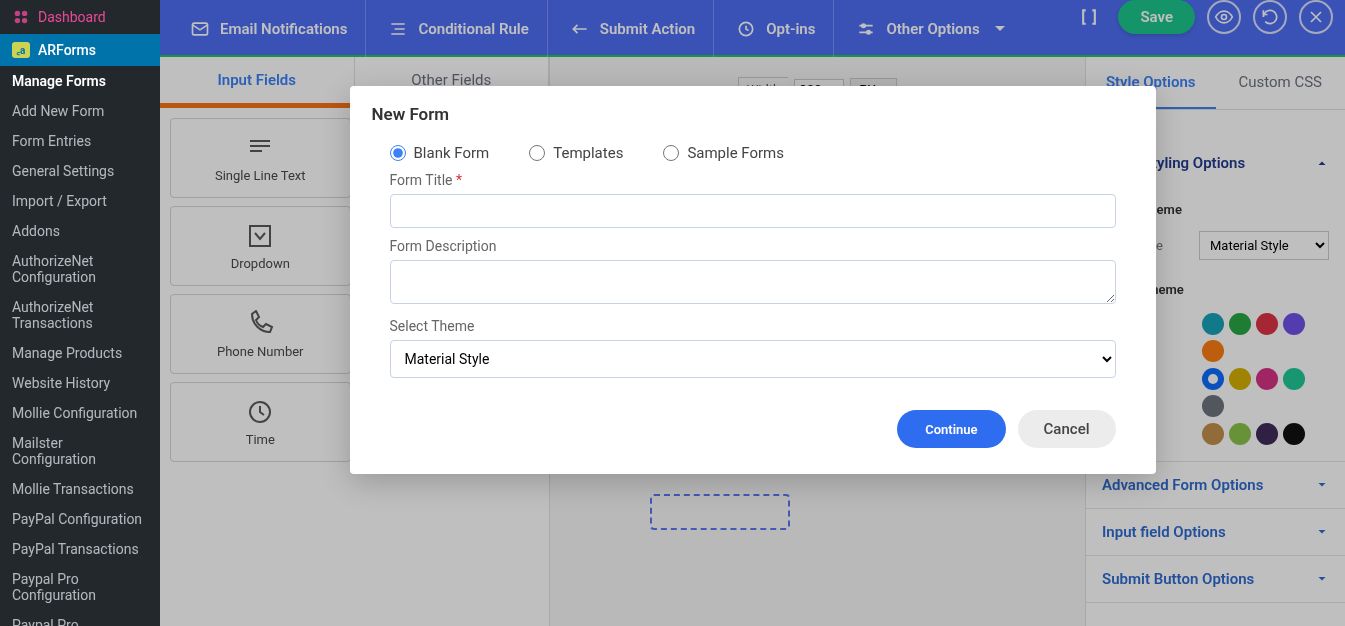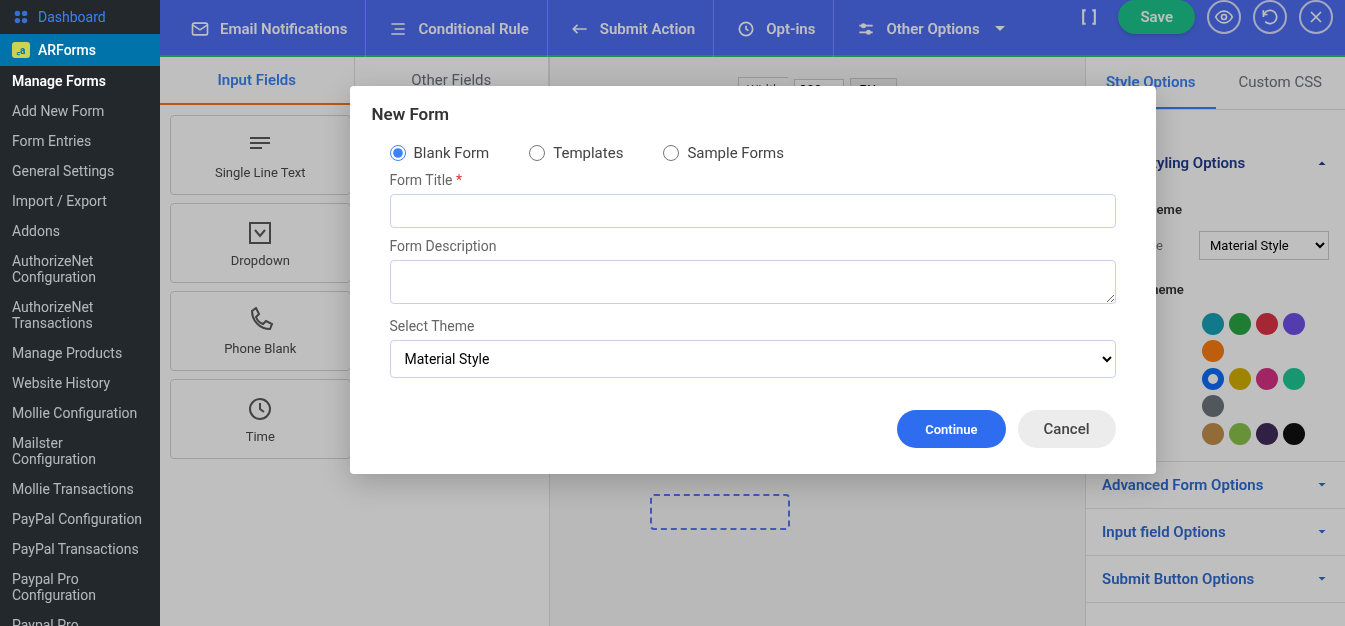--- a/index.html
+++ b/index.html
@@ -2,21 +2,21 @@
 <html><head>
 <meta charset="utf-8">
 <style>
   * { box-sizing: border-box; margin: 0; padding: 0; font-family: -apple-system, BlinkMacSystemFont, "Segoe UI", Roboto, sans-serif; }
   body { width: 1345px; height: 626px; overflow: hidden; background: #f5f5f5; }
 
   .app { display: flex; width: 100%; height: 100%; }
 
   
   .sidebar { width: 160px; background: #23282d; color: #eee; display: flex; flex-direction: column; font-size: 14px; overflow-y: auto; }
-  .sidebar .item { padding: 8px 12px; color: #3b82f6; cursor: pointer; display: flex; align-items: center; gap: 8px; }
+  .sidebar .item { padding: 8px 12px; color: #ec4899; cursor: pointer; display: flex; align-items: center; gap: 8px; }
   .sidebar .brand { background: #0073aa; color: #fff; font-weight: 500; position: relative; }
   .sidebar .brand::after { content:''; position:absolute; right:-8px; top:50%; transform:translateY(-50%); border:8px solid transparent; border-right-color:#fff; display:none;}
   .sidebar .subitem { padding: 7px 12px; color: rgba(240,245,250,.7); cursor: pointer; font-size: 14px; }
   .sidebar .subitem.active { color: #fff; font-weight: 600; }
   .sidebar .icon { width: 18px; height: 18px; display:inline-flex; align-items:center; justify-content:center; opacity:.8;}
 
   
   .main { flex: 1; display: flex; flex-direction: column; background: #f1f1f1; position: relative; }
 
   
@@ -27,21 +27,21 @@
   .topbar .roundbtn { width: 34px; height: 34px; border: 2px solid rgba(255,255,255,.8); border-radius: 50%; display:flex;align-items:center;justify-content:center; margin-left: 8px; cursor:pointer; }
   .topbar .save { background: #1dc48c; color:#fff; padding: 8px 22px; border-radius: 20px; font-weight:600; cursor:pointer; margin-left: 8px; box-shadow: 0 2px 4px rgba(0,0,0,.15);}
   .topbar .sqbtn { width:34px;height:34px;display:flex;align-items:center;justify-content:center;cursor:pointer;}
   .topbar svg { width:20px;height:20px; }
 
   
   .workarea { flex: 1; display: flex; overflow: hidden; }
 
   
   .fields-panel { width: 390px; background: #fff; border-right:1px solid #e0e0e0; }
-  .field-tabs { display:flex; border-bottom:2px solid #f97316; }
+  .field-tabs { display:flex; border-bottom:5px solid #f97316; }
   .field-tabs .tab { flex:1; text-align:center; padding: 14px 4px; font-size:15px; color:#6b7280; cursor:pointer; border-right:1px solid #e0e0e0;}
   .field-tabs .tab.active { color:#3b82f6; font-weight:600; }
   .field-grid { padding: 10px; display:grid; grid-template-columns: repeat(2, 1fr); gap: 8px; }
   .field-grid .cell { border:1px solid #d6d6d6; border-radius:4px; height:80px; display:flex; flex-direction:column; align-items:center; justify-content:center; gap:6px; font-size:13px; color:#4a4a4a; cursor:grab; }
   .field-grid .cell .ficon { width:28px; height:28px; color:#5a5a5a; }
   .fields-panel { display:flex; flex-direction:column; }
   .fields-body { flex:1; overflow:auto; }
 
   
   .canvas { flex:1; background:#f7f7f7; padding: 20px; display:flex; flex-direction:column; }
@@ -233,21 +233,21 @@
                 <svg class="ficon" viewBox="0 0 28 28">
                   <rect x="3" y="6" width="22" height="16" rx="2" fill="none" stroke="currentColor" stroke-width="2"></rect>
                   <path d="M3 8l11 8 11-8" fill="none" stroke="currentColor" stroke-width="2"></path>
                 </svg>
                 <span>Email Address</span>
               </div>
               <div class="cell">
                 <svg class="ficon" viewBox="0 0 28 28">
                   <path d="M6 4c0 10 8 18 18 18l2-5-6-3-3 3c-3-1-6-4-7-7l3-3-3-6z" fill="none" stroke="currentColor" stroke-width="2"></path>
                 </svg>
-                <span>Phone Blank</span>
+                <span>Phone Number</span>
               </div>
               <div class="cell">
                 <svg class="ficon" viewBox="0 0 28 28">
                   <rect x="4" y="6" width="20" height="18" rx="2" fill="none" stroke="currentColor" stroke-width="2"></rect>
                   <path d="M4 11h20M9 3v5M19 3v5" stroke="currentColor" stroke-width="2"></path>
                 </svg>
                 <span>Date</span>
               </div>
               <div class="cell">
                 <svg class="ficon" viewBox="0 0 28 28">

